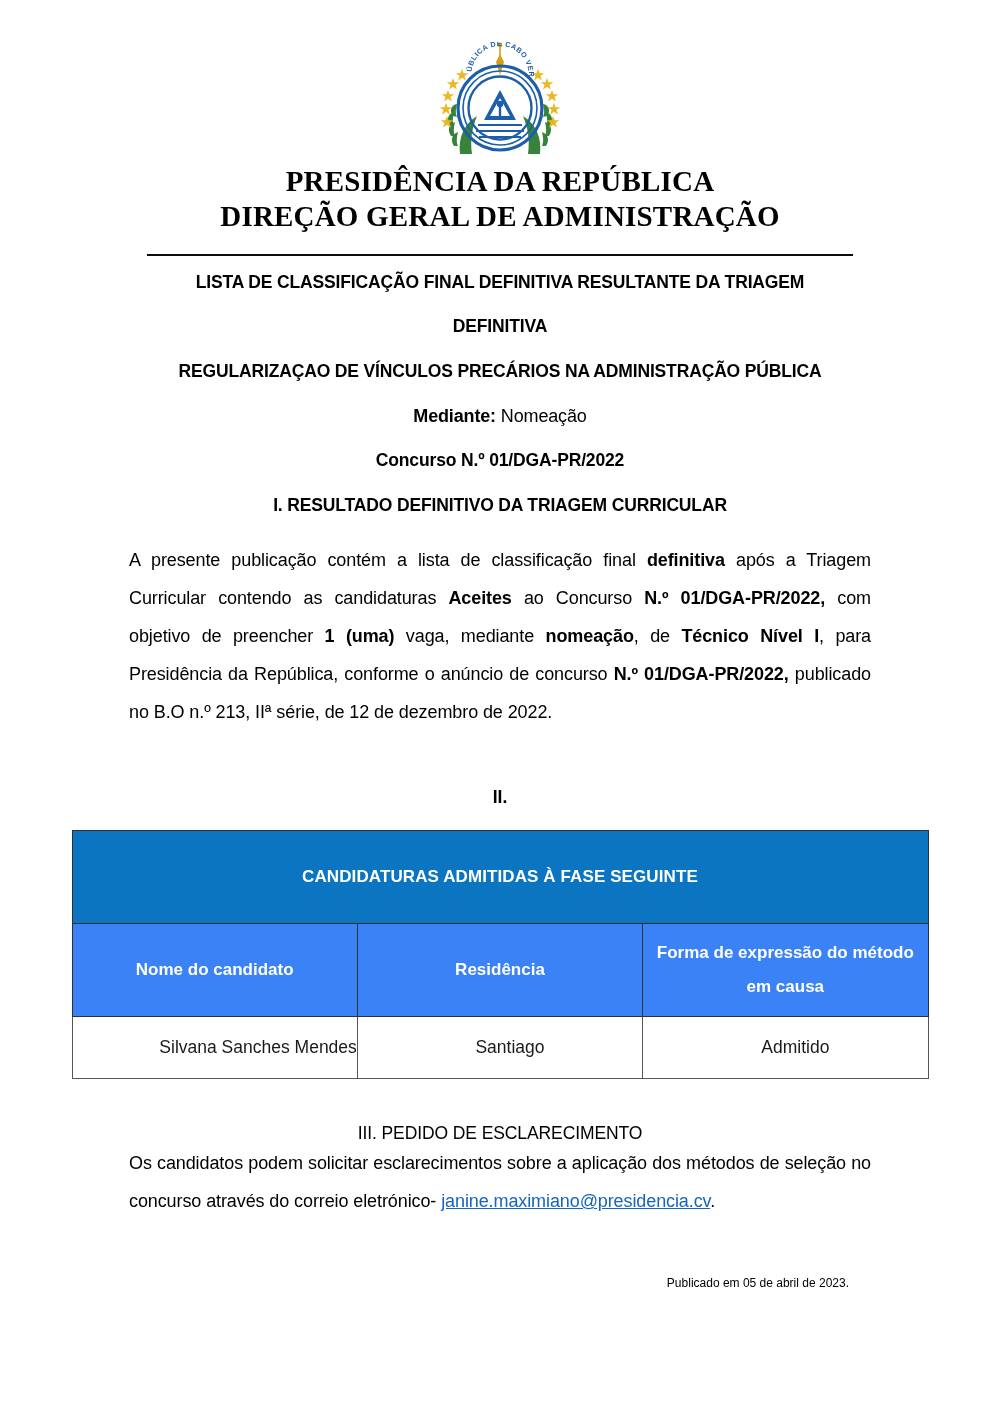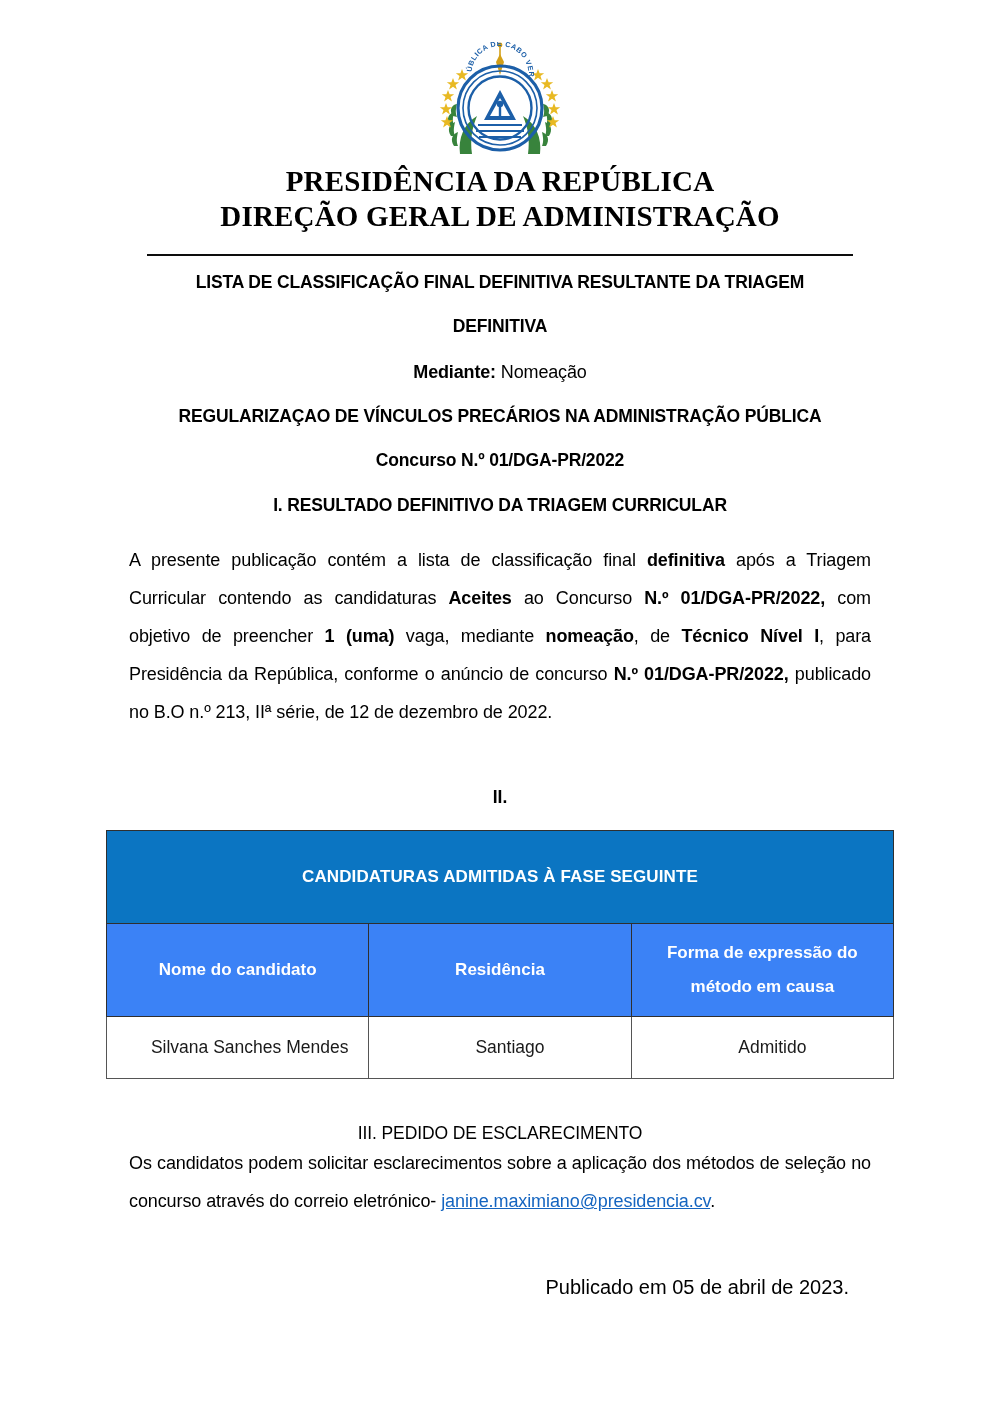--- a/index.html
+++ b/index.html
@@ -89,21 +89,21 @@
 
   .section-ii {
     text-align: center;
     font-weight: bold;
     font-size: 17.5px;
     margin-top: 56px;
   }
 
   
   .tbl {
-    width: 788px;
+    width: 857px;
     margin: 22px auto 0 auto;
     border-collapse: collapse;
     table-layout: fixed;
   }
   .tbl td, .tbl th {
     border: 1px solid #2f2f2f;
     padding: 0;
   }
   .tbl .banner {
     background: #0b75c2;
@@ -126,42 +126,42 @@
   }
   .tbl td.cell {
     height: 61px;
     font-size: 17.5px;
     color: #1a1a1a;
     border-color: #555;
     vertical-align: middle;
     padding-left: 20px;
   }
   .tbl td.cell.left {
-    text-align: center;
+    text-align: right;
     padding-left: 24px;
   }
   .tbl td.cell.center { text-align: center; }
 
   
   .section-iii {
     text-align: center;
     font-weight: normal;
     font-size: 17.5px;
     margin-top: 44px;
     letter-spacing: -0.1px;
   }
   .mail-link {
     color: #1565c0;
     text-decoration: underline;
   }
   .publicado {
     width: 742px;
     margin: 56px auto 16px auto;
     text-align: right;
-    font-size: 20px;
+    font-size: 12px;
     padding-right: 22px;
     box-sizing: border-box;
   }
 </style>
 </head>
 <body>
 
 <div class="page">
 
   <div class="brasao-wrap">
@@ -229,22 +229,22 @@
   <div class="org-block">
     <div class="org-line">PRESIDÊNCIA DA REPÚBLICA</div>
     <div class="org-line">DIREÇÃO GERAL DE ADMINISTRAÇÃO</div>
   </div>
 
   <div class="rule"></div>
 
   <div class="title-block">
     <div class="title-line t1">LISTA DE CLASSIFICAÇÃO FINAL DEFINITIVA RESULTANTE DA TRIAGEM</div>
     <div class="title-line">DEFINITIVA</div>
+    <div class="title-line">REGULARIZAÇAO DE VÍNCULOS PRECÁRIOS NA ADMINISTRAÇÃO PÚBLICA</div>
     <div class="title-line t-medium"><b>Mediante:</b> <span>Nomeação</span></div>
-    <div class="title-line">REGULARIZAÇAO DE VÍNCULOS PRECÁRIOS NA ADMINISTRAÇÃO PÚBLICA</div>
     <div class="title-line">Concurso N.º 01/DGA-PR/2022</div>
     <div class="title-line">I. RESULTADO DEFINITIVO DA TRIAGEM CURRICULAR</div>
   </div>
 
   <div class="content">
     <p class="body"><span>A presente publicação contém a lista de classificação final </span><b>definitiva</b><span> após a Triagem Curricular contendo as candidaturas </span><b>Aceites</b><span> ao Concurso </span><b>N.º 01/DGA-PR/2022,</b><span> com objetivo de preencher </span><b>1 (uma)</b><span> vaga, mediante </span><b>nomeação</b><span>, de </span><b>Técnico Nível I</b><span>, para Presidência da República, conforme o anúncio de concurso </span><b>N.º 01/DGA-PR/2022,</b><span> publicado no B.O n.º 213, IIª série, de 12 de dezembro de 2022.</span></p>
   </div>
 
   <div class="section-ii">II.</div>
 

